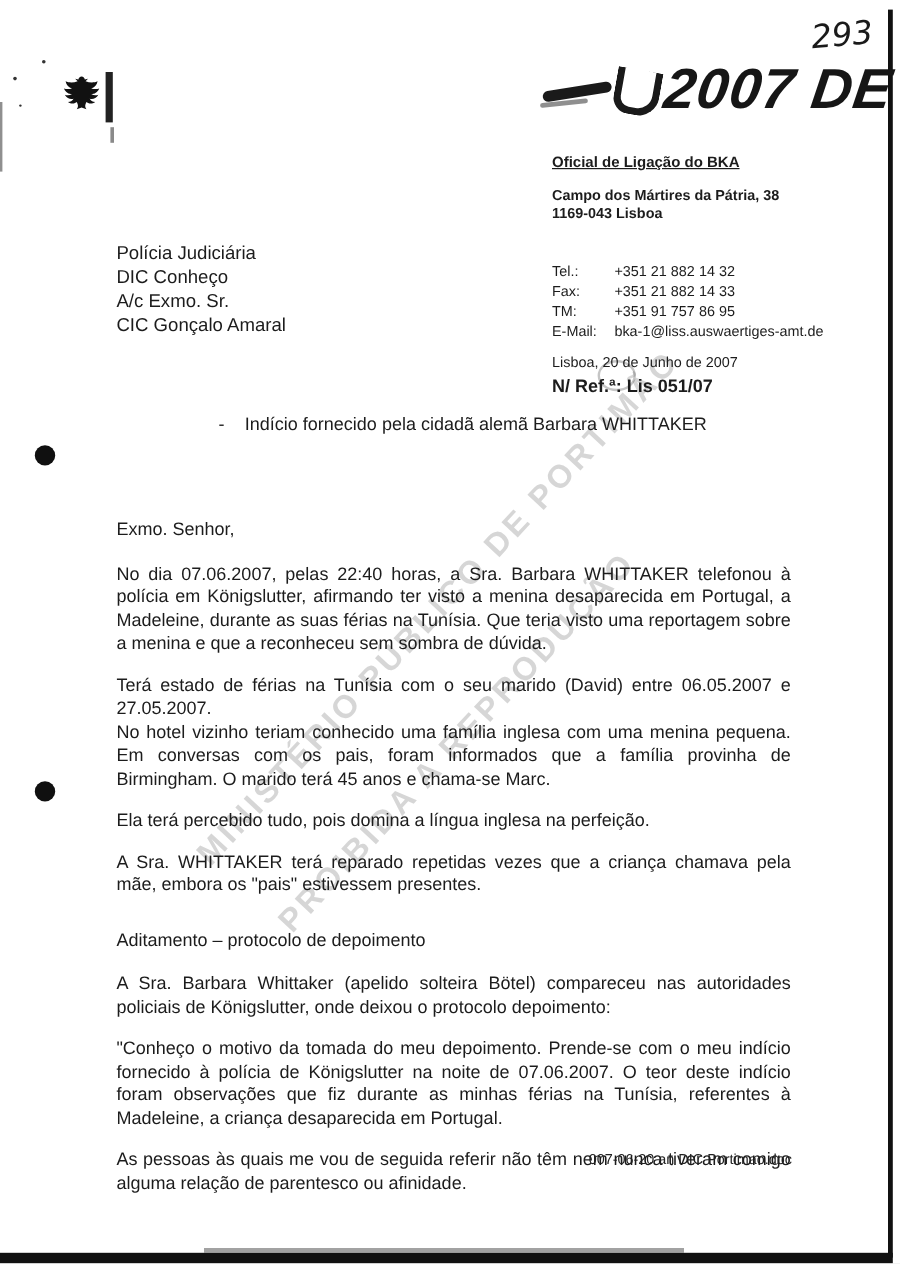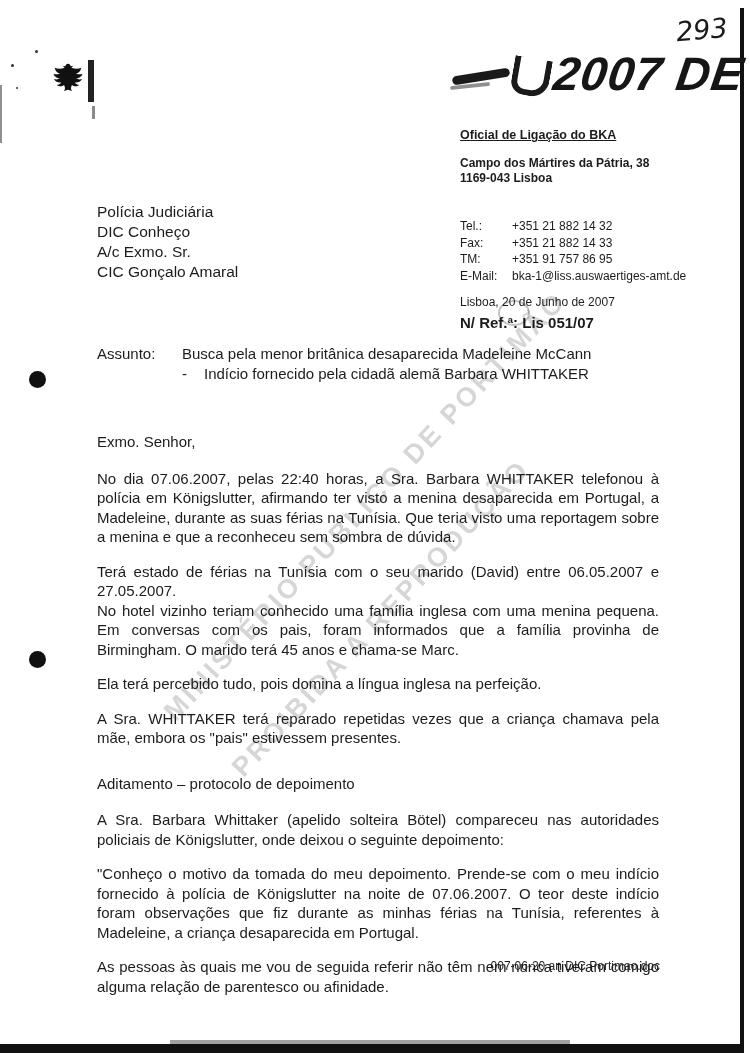--- a/index.html
+++ b/index.html
@@ -132,37 +132,33 @@
 
   <div class="recipient">
     <div>Polícia Judiciária</div>
     <div>DIC Conheço</div>
     <div>A/c Exmo. Sr.</div>
     <div>CIC Gonçalo Amaral</div>
   </div>
 
   <div class="subject">
     <div class="subject-row">
-      <span class="subject-label">Assunto:</span>
-      <span>Busca pela menor britânica desaparecida Madeleine McCann</span>
-    </div>
-    <div class="subject-row">
       <span class="subject-dash">-</span>
       <span>Indício fornecido pela cidadã alemã Barbara WHITTAKER</span>
     </div>
   </div>
 
   <div class="body-text">
     <p class="salutation">Exmo. Senhor,</p>
     <p>No dia 07.06.2007, pelas 22:40 horas, a Sra. Barbara WHITTAKER telefonou à polícia em Königslutter, afirmando ter visto a menina desaparecida em Portugal, a Madeleine, durante as suas férias na Tunísia. Que teria visto uma reportagem sobre a menina e que a reconheceu sem sombra de dúvida.</p>
     <p>Terá estado de férias na Tunísia com o seu marido (David) entre 06.05.2007 e 27.05.2007.
 No hotel vizinho teriam conhecido uma família inglesa com uma menina pequena. Em conversas com os pais, foram informados que a família provinha de Birmingham. O marido terá 45 anos e chama-se Marc.</p>
     <p>Ela terá percebido tudo, pois domina a língua inglesa na perfeição.</p>
     <p>A Sra. WHITTAKER terá reparado repetidas vezes que a criança chamava pela mãe, embora os "pais" estivessem presentes.</p>
     <p class="section-heading">Aditamento – protocolo de depoimento</p>
-    <p>A Sra. Barbara Whittaker (apelido solteira Bötel) compareceu nas autoridades policiais de Königslutter, onde deixou o seguinte depoimento:</p>
+    <p>A Sra. Barbara Whittaker (apelido solteira Bötel) compareceu nas autoridades policiais de Königslutter, onde deixou o protocolo depoimento:</p>
     <p>"Conheço o motivo da tomada do meu depoimento. Prende-se com o meu indício fornecido à polícia de Königslutter na noite de 07.06.2007. O teor deste indício foram observações que fiz durante as minhas férias na Tunísia, referentes à Madeleine, a criança desaparecida em Portugal.</p>
     <p>As pessoas às quais me vou de seguida referir não têm nem nunca tiveram comigo alguma relação de parentesco ou afinidade.</p>
   </div>
 
   <div class="footer">007-06-20 an DIC Portimao.doc</div>
 
 </div>
 
 </body></html>

